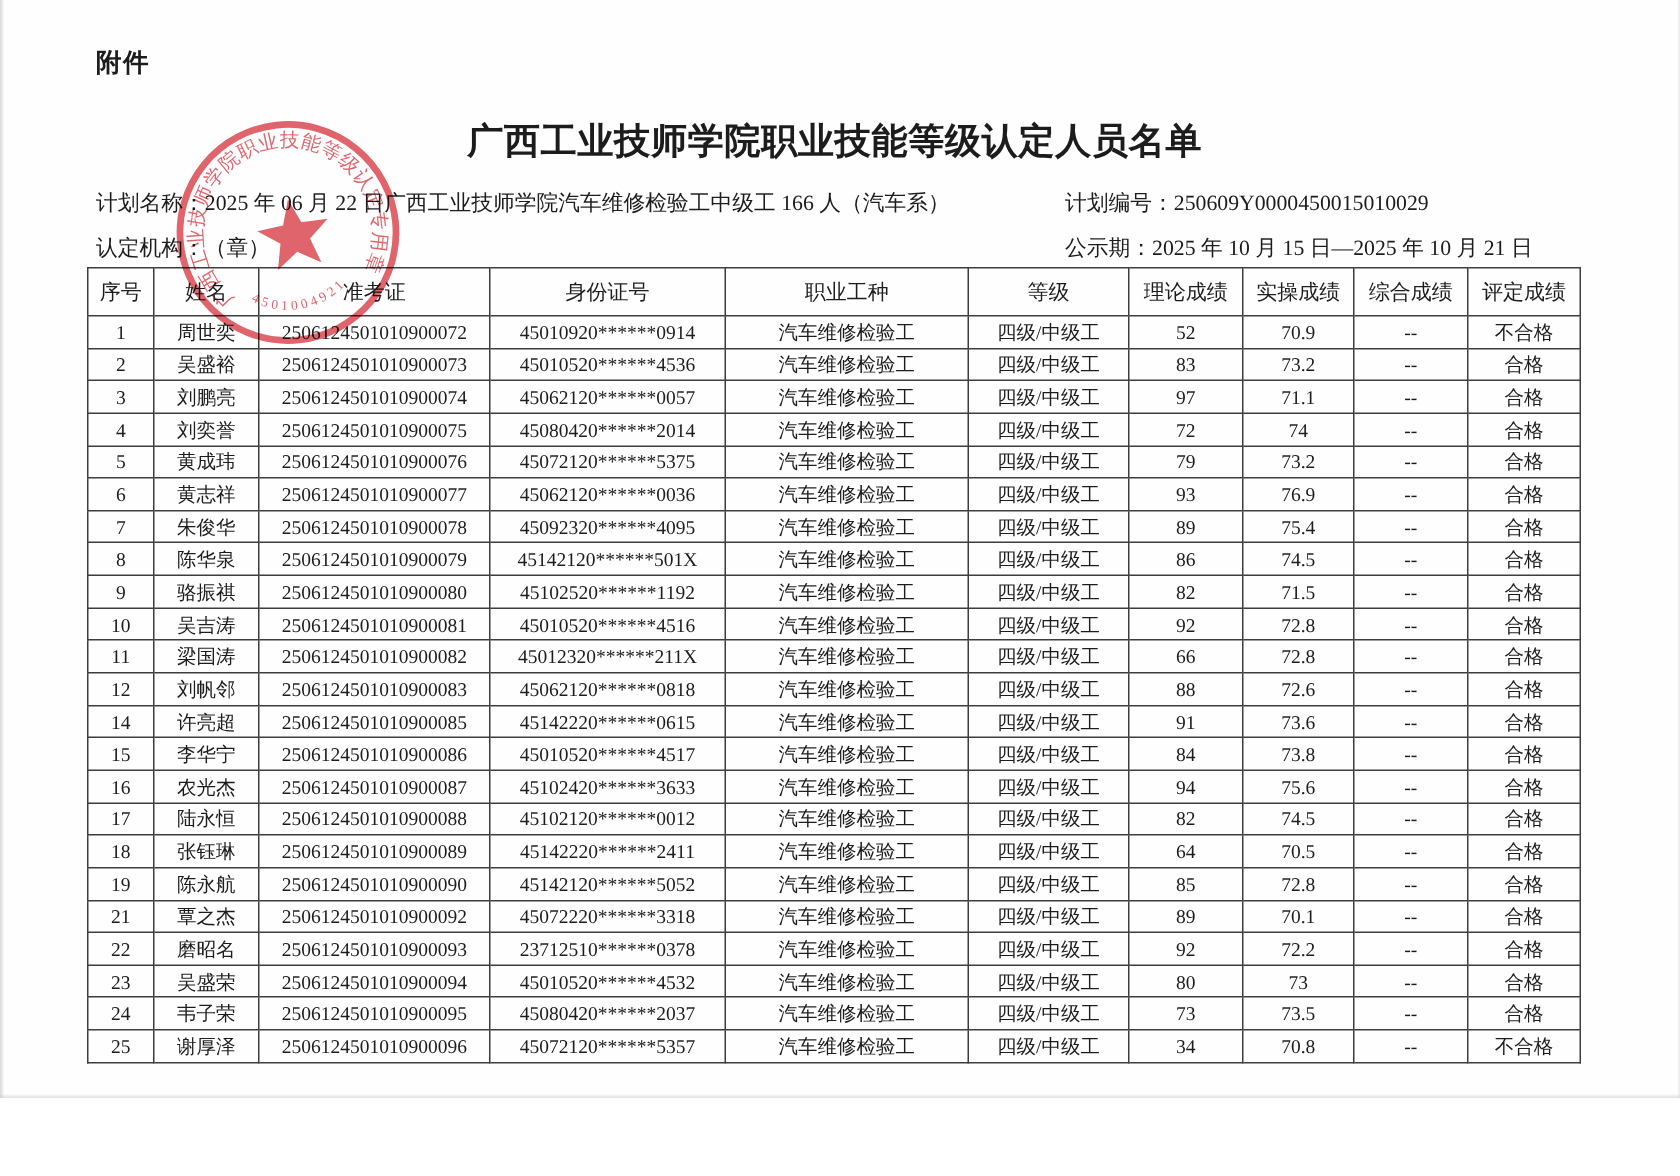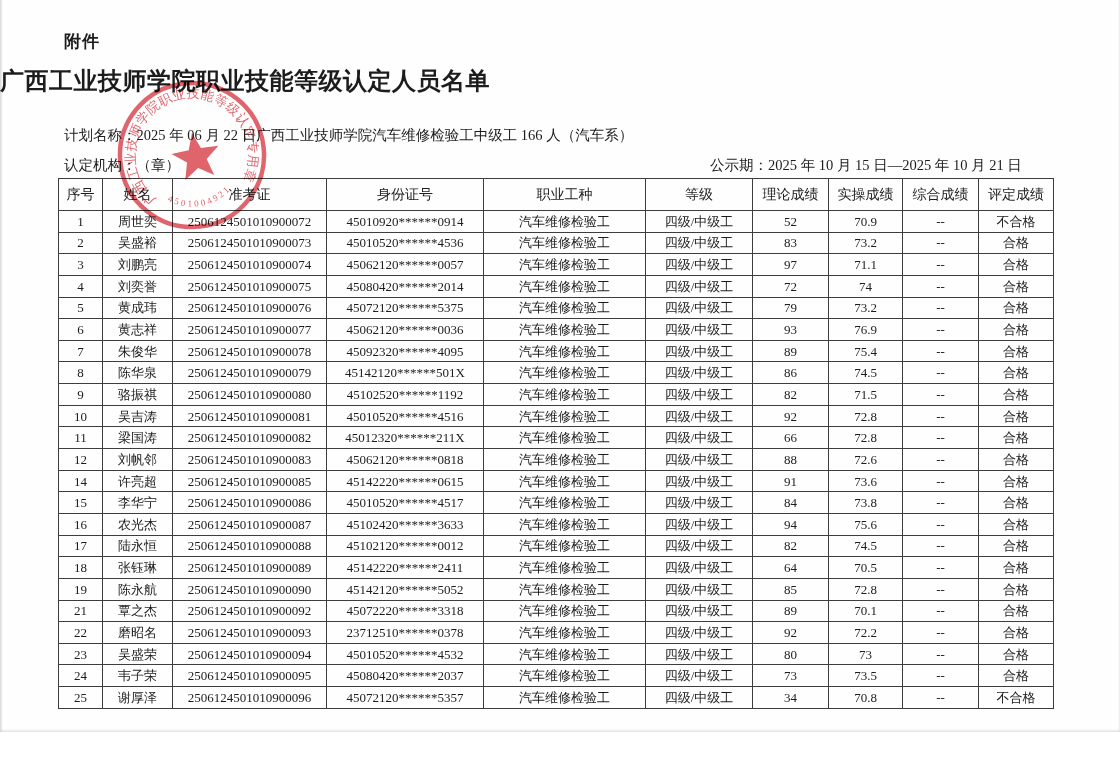--- a/index.html
+++ b/index.html
@@ -14,22 +14,22 @@
   
   .edge-left{position:absolute;left:0;top:0;width:3px;height:100%;background:linear-gradient(to right,#b9b9b9,rgba(255,255,255,0));opacity:.55;}
   .edge-bottom{position:absolute;left:0;bottom:0;width:100%;height:3px;background:linear-gradient(to top,#c4c4c4,rgba(255,255,255,0));opacity:.5;}
   .edge-right{position:absolute;right:0;top:0;width:2px;height:100%;background:linear-gradient(to left,#d5d5d5,rgba(255,255,255,0));opacity:.5;}
 
   .attachment{
     position:absolute;left:64px;top:30px;
     font-size:17px;font-weight:bold;letter-spacing:1px;
   }
   .doc-title{
-    position:absolute;left:0;top:65px;width:1113px;
-    margin:0;text-align:left;
+    position:absolute;left:0;top:78px;width:1113px;
+    margin:0;text-align:center;
     font-size:24px;font-weight:bold;letter-spacing:.5px;
   }
   .meta-line{position:absolute;left:64px;width:1000px;font-size:14.5px;}
   .meta-line.first{top:126px;}
   .meta-line.second{top:156px;}
   .meta-right{position:absolute;left:646px;top:0;white-space:nowrap;}
   .meta-left{white-space:nowrap;}
 
   table.roster{
     position:absolute;left:58px;top:178px;
@@ -63,20 +63,21 @@
   <div class="edge-left"></div>
   <div class="edge-bottom"></div>
   <div class="edge-right"></div>
 
   <div class="attachment">附件</div>
 
   <h1 class="doc-title">广西工业技师学院职业技能等级认定人员名单</h1>
 
   <div class="meta-line first">
     <span class="meta-left"><span>计划名称：</span><span>2025 年 06 月 22 日广西工业技师学院汽车维修检验工中级工 166 人（汽车系）</span></span>
+    <span class="meta-right"><span>计划编号：</span><span>250609Y0000450015010029</span></span>
   </div>
 
   <div class="meta-line second">
     <span class="meta-left">认定机构：（章）</span>
     <span class="meta-right"><span>公示期：</span><span>2025 年 10 月 15 日—2025 年 10 月 21 日</span></span>
   </div>
 
   <table class="roster">
     <colgroup>
       <col style="width:44px">

